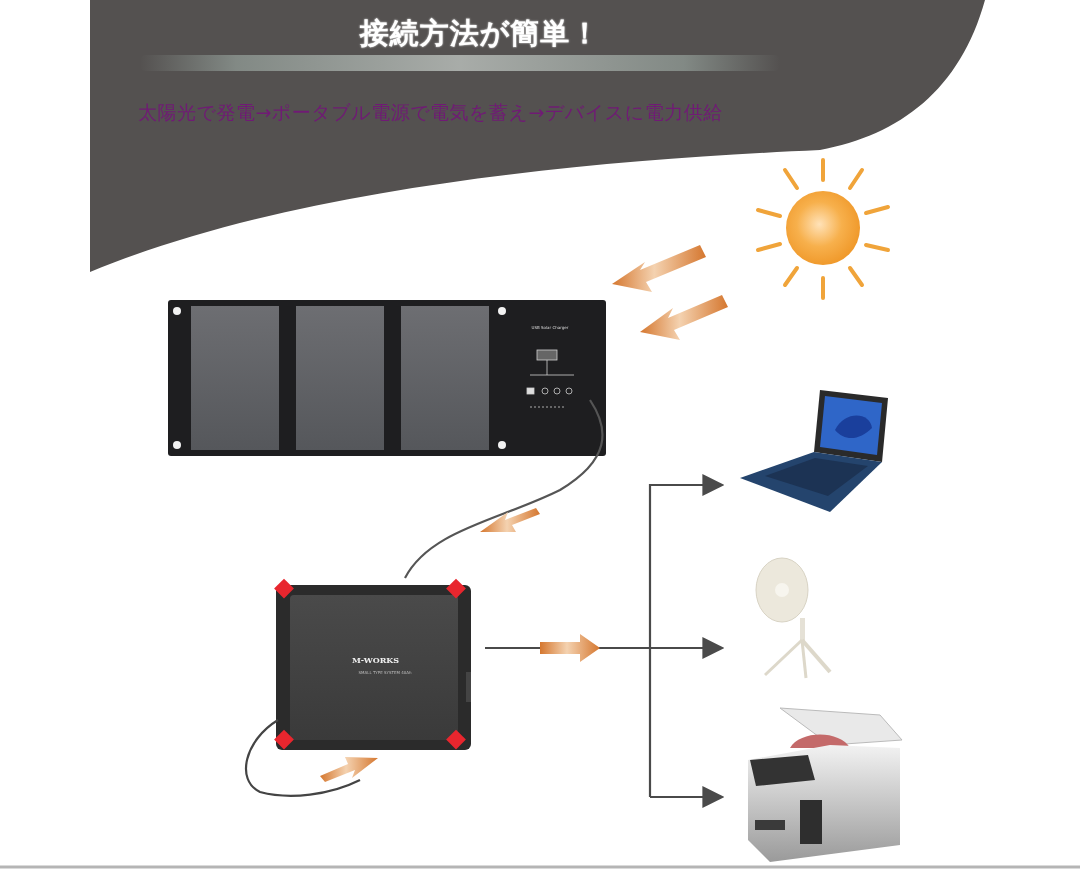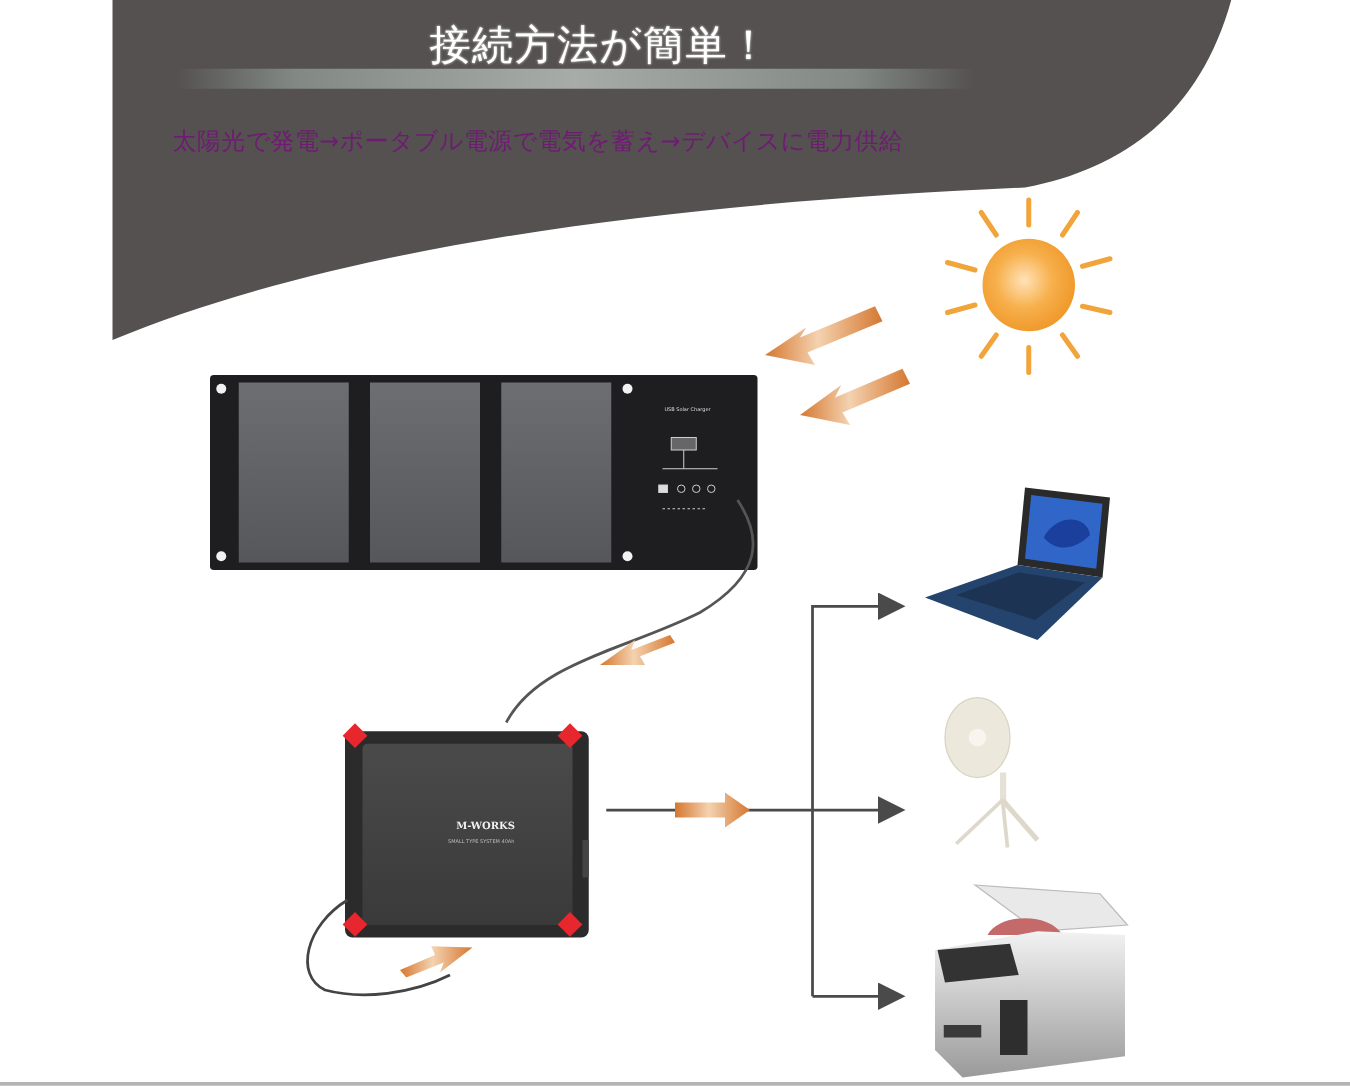--- a/index.html
+++ b/index.html
@@ -1,21 +1,21 @@
 <!DOCTYPE html>
 <html><head>
 <meta charset="utf-8">
 <style>
   html, body { margin:0; padding:0; }
   body { width:1080px; height:870px; background:#ffffff; position:relative; overflow:hidden; font-family:"DejaVu Sans", sans-serif; }
   #bg-svg { position:absolute; left:0; top:0; }
-  .title { position:absolute; left:300px; top:14px; width:360px; text-align:center; color:#ffffff; font-size:33px; font-weight:normal; letter-spacing:1px; text-shadow:0 0 2px #fff; }
+  .title { position:absolute; left:300px; top:14px; width:360px; text-align:center; color:#ffffff; font-size:29px; font-weight:bold; letter-spacing:1px; text-shadow:0 0 2px #fff; }
   .title-bar { position:absolute; left:140px; top:55px; width:640px; height:16px; background:linear-gradient(90deg, rgba(120,130,125,0) 0%, #8a938e 15%, #b7bcb8 50%, #8a938e 85%, rgba(120,130,125,0) 100%); border-radius:6px; opacity:.85; }
   .subtitle { position:absolute; left:138px; top:100px; color:#701a75; font-size:19px; letter-spacing:.5px; white-space:nowrap; }
-  .brand { position:absolute; left:352px; top:655px; width:60px; text-align:right; color:#f0f0f0; font-family:"DejaVu Serif", serif; font-size:8px; font-weight:bold; }
+  .brand { position:absolute; left:352px; top:655px; width:60px; text-align:left; color:#f0f0f0; font-family:"DejaVu Serif", serif; font-size:8px; font-weight:bold; }
   .brand-sub { position:absolute; left:330px; top:670px; width:110px; text-align:center; color:#bdbdbd; font-size:4px; }
   .ctrl-title { position:absolute; left:520px; top:325px; width:60px; text-align:center; color:#ddd; font-size:4px; }
 </style>
 </head>
 <body>
 
 <svg id="bg-svg" width="1080" height="870" viewBox="0 0 1080 870">
   <defs>
     <radialGradient id="sunGrad" cx="45%" cy="45%" r="55%">
       <stop offset="0%" stop-color="#ffe2b8"></stop>

